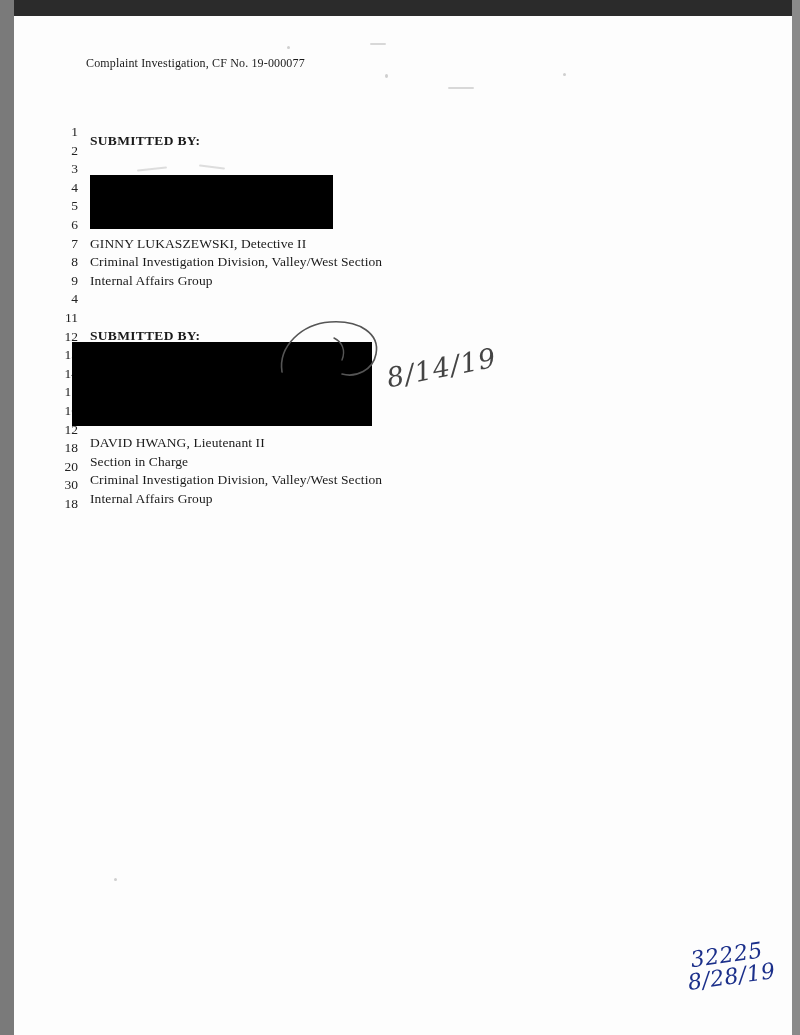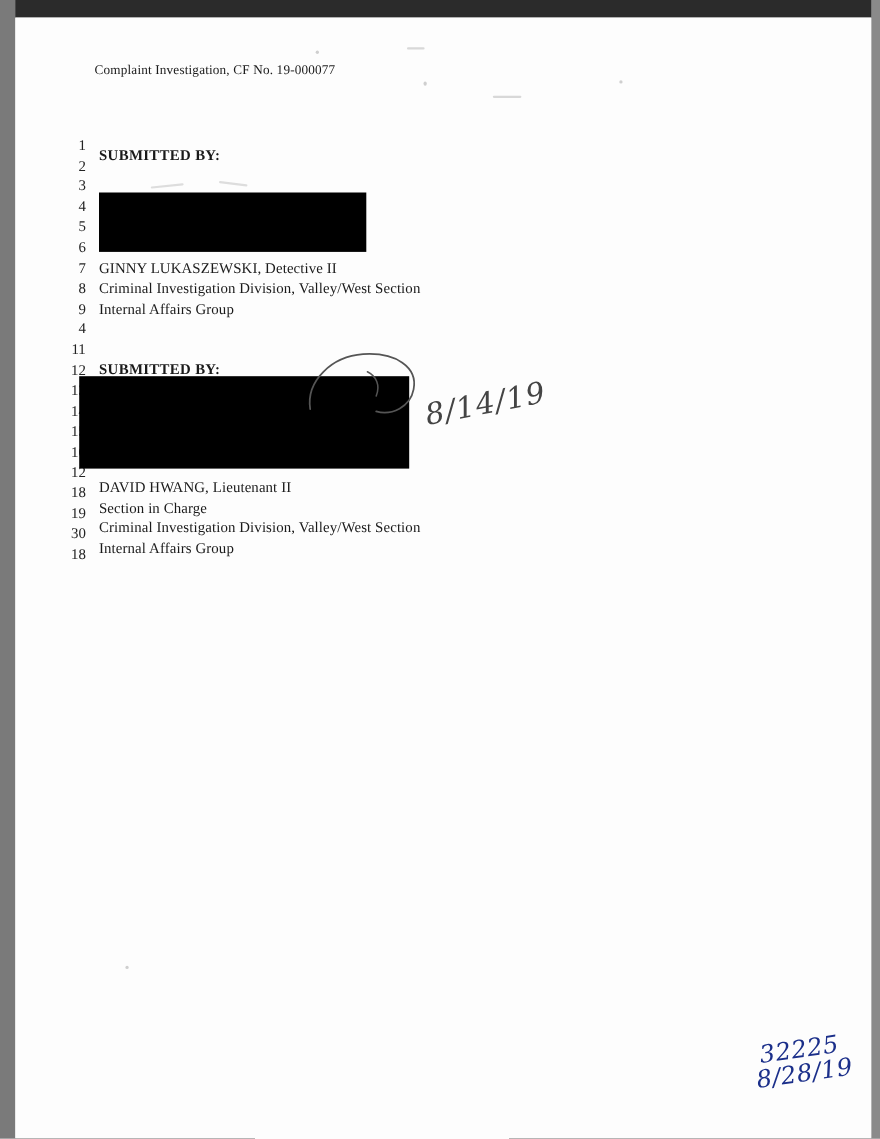--- a/index.html
+++ b/index.html
@@ -180,21 +180,21 @@
       <div>9</div>
       <div>4</div>
       <div>11</div>
       <div>12</div>
       <div>13</div>
       <div>14</div>
       <div>15</div>
       <div>16</div>
       <div>12</div>
       <div>18</div>
-      <div>19</div>
+      <div>20</div>
       <div>30</div>
       <div>18</div>
     </div>
 
     <div class="body-line bold" style="top:116px;">SUBMITTED BY:</div>
 
     <div class="redaction" id="redaction-1"></div>
 
     <div class="body-line" style="top:219px;text-align:center;">GINNY LUKASZEWSKI, Detective II</div>
     <div class="body-line" style="top:237px;">Criminal Investigation Division, Valley/West Section</div>

